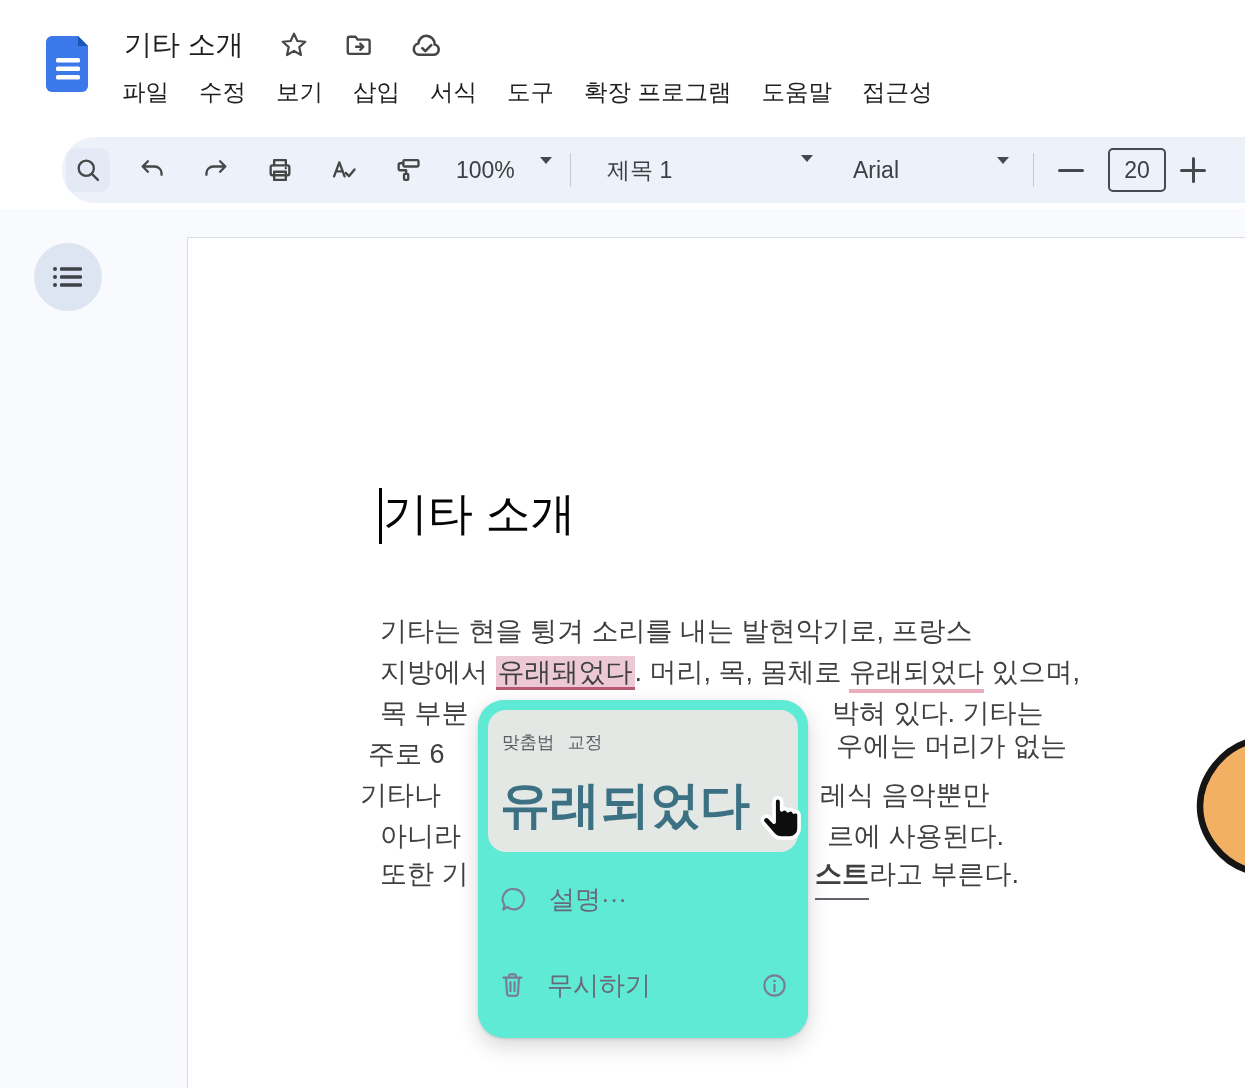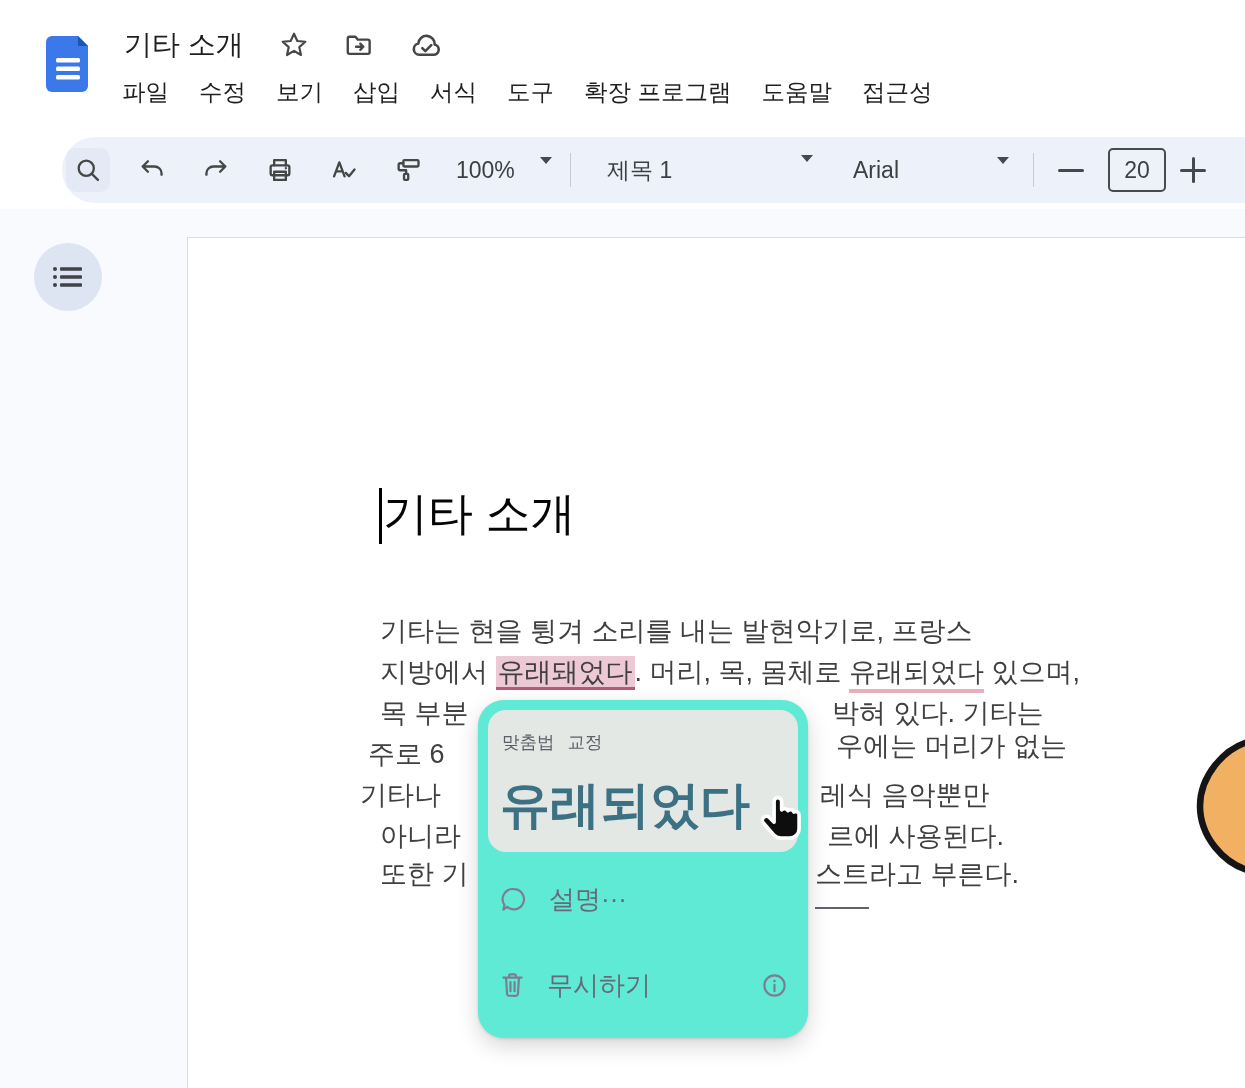--- a/index.html
+++ b/index.html
@@ -47,21 +47,21 @@
     background:#dde4f2;display:flex;align-items:center;justify-content:center;z-index:2;cursor:pointer;}
   .doc-page{position:absolute;left:187px;top:237px;right:-6px;bottom:-6px;background:#ffffff;
     border:1px solid #d9dce1;z-index:1;cursor:text;}
 
   
   .doc-h1{position:absolute;left:383px;top:484px;font-size:45px;color:#050505;z-index:2;white-space:pre;}
   .text-caret{position:absolute;left:379px;top:488px;width:2.5px;height:56px;background:#000;z-index:2;}
   .frag{position:absolute;font-size:27px;color:#404040;z-index:2;white-space:pre;}
   .misspell{background:#ecc9d4;border-bottom:3px solid #b85a72;padding:1px 2px 0 2px;cursor:pointer;}
   .suggest-ul{border-bottom:4px solid #e9aebc;padding-bottom:2px;cursor:pointer;}
-  .gray-ul{border-bottom:2px solid #60646b;padding-bottom:18px;}
+  .gray-ul{border-bottom:2px solid #60646b;padding-bottom:9px;font-weight:bold;}
 
   
   .popup{position:absolute;left:478px;top:700px;width:330px;height:338px;background:#5eead4;
     border-radius:26px;z-index:5;box-shadow:0 1px 3px rgba(0,0,0,.12),0 8px 22px rgba(0,0,0,.16);}
   .pp-panel{position:absolute;left:10px;right:10px;top:10px;height:142px;background:#e3e8e5;border-radius:18px;cursor:pointer;}
   .pp-head{position:absolute;left:14px;top:20px;display:flex;gap:13px;font-size:17.5px;color:#5c5f66;}
   .pp-suggestion{position:absolute;left:12px;top:62px;font-size:50px;font-weight:700;color:#3c7184;white-space:nowrap;}
   .pp-item{position:absolute;left:22px;right:20px;height:42px;display:flex;align-items:center;cursor:pointer;}
   .pp-item-1{top:178px;}
   .pp-item-2{top:264px;}

